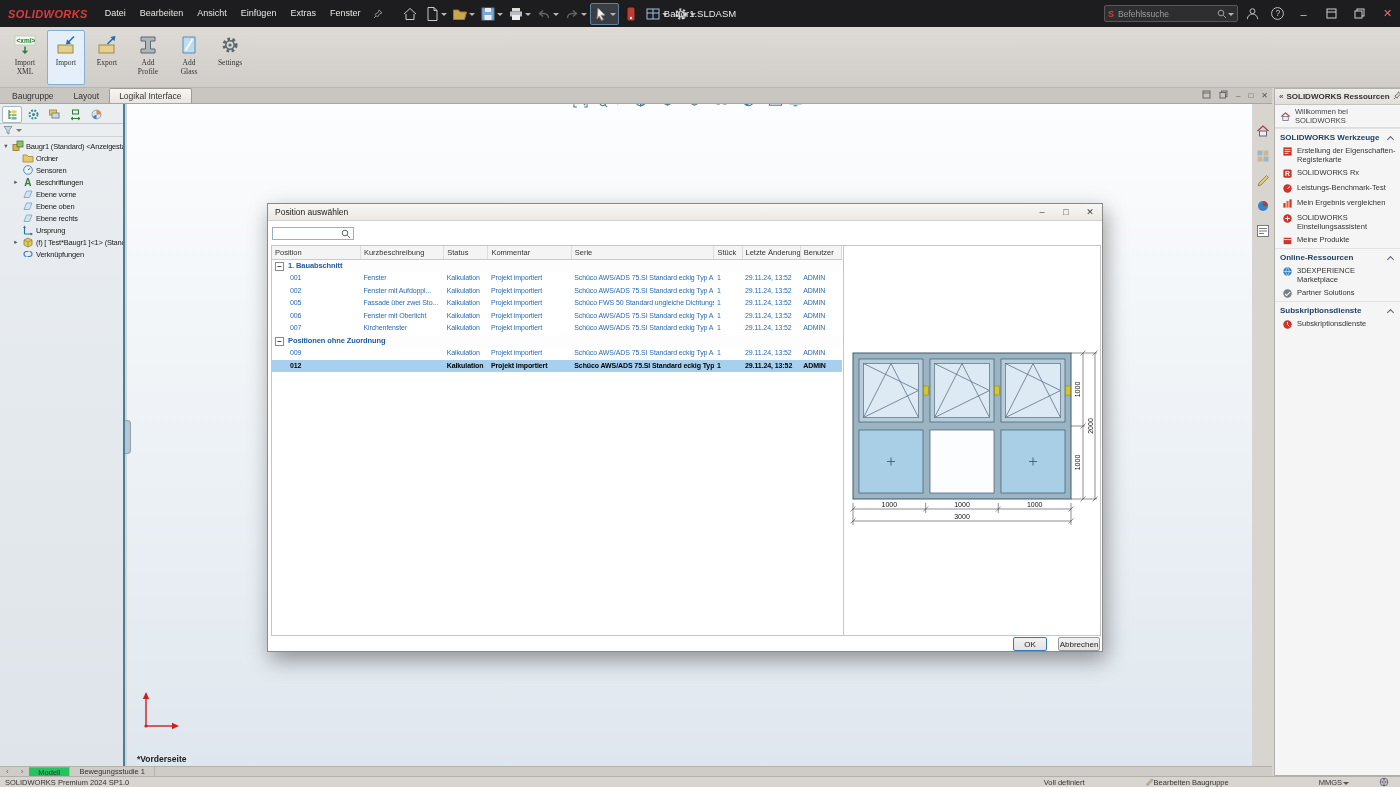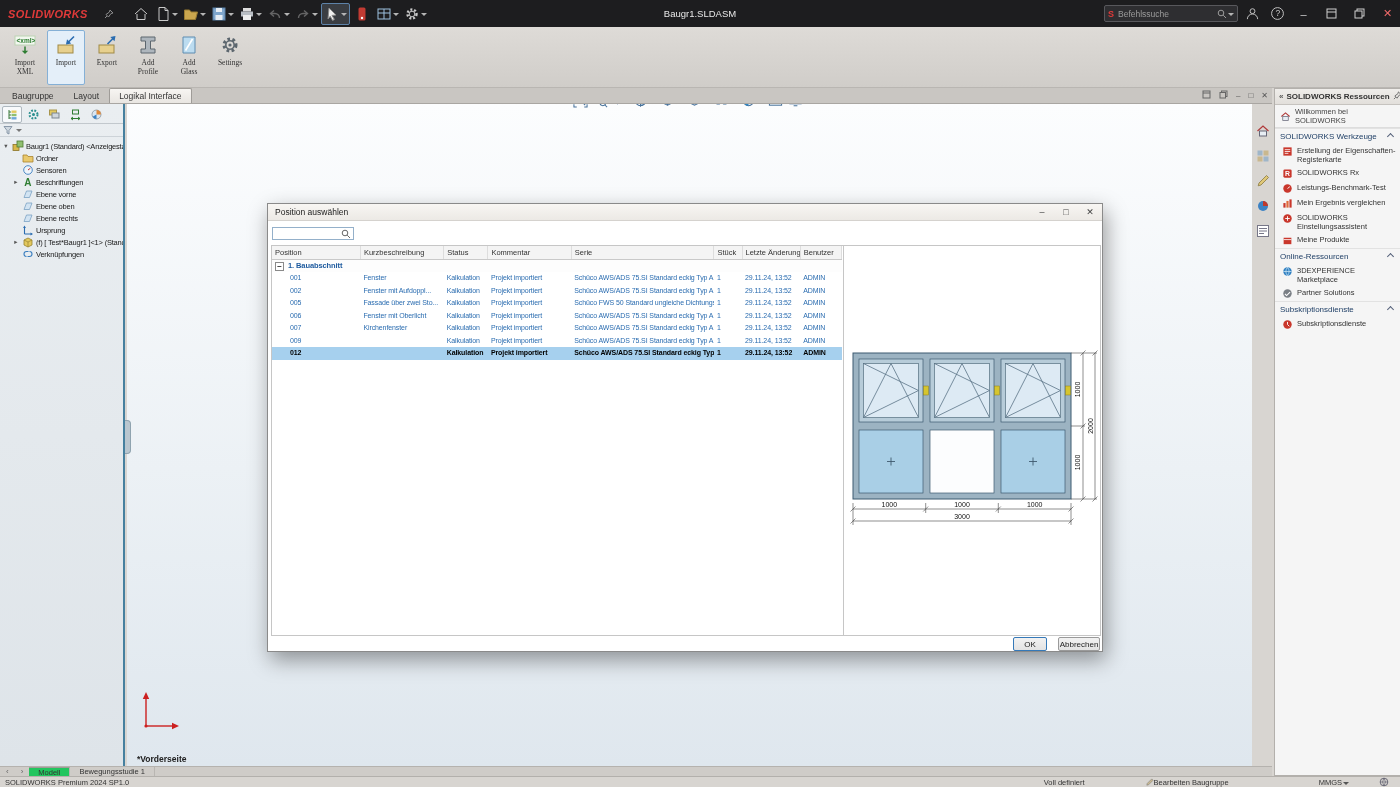--- a/index.html
+++ b/index.html
@@ -86,21 +86,21 @@
   #btn-cancel{left:790px;width:42px;}
 
   
   #taskpane{position:absolute;top:88px;right:0;width:148px;bottom:11px;z-index:45;}
   .tp-strip{position:absolute;left:0;top:26px;width:22px;bottom:0;display:flex;flex-direction:column;align-items:center;gap:7px;padding-top:8px;}
   .tp-strip .tp-ico{width:18px;height:18px;display:flex;align-items:center;justify-content:center;}
   .tp-panel{position:absolute;left:22px;top:0;right:0;bottom:0;background:#f5f5f5;border:1px solid #b3b0ac;border-right:none;}
   .tp-header{height:16px;display:flex;align-items:center;gap:3px;background:linear-gradient(#efedea,#e2dfdb);border-bottom:1px solid #c6c3bf;font-size:8px;font-weight:bold;color:#333;padding:0 4px;white-space:nowrap;}
   .tp-header .chevs{color:#555;font-size:8px;}
   .tp-welcome{display:flex;align-items:center;gap:4px;min-height:22px;padding:2px 5px;border-bottom:1px solid #ddd;font-size:7.5px;color:#444;}
-  .tp-sec-h{display:flex;align-items:center;min-height:16px;padding:2px 5px;font-size:8px;font-weight:normal;color:#1f3f66;border-top:1px solid #e2e2e2;}
+  .tp-sec-h{display:flex;align-items:flex-end;min-height:16px;padding:2px 5px;font-size:8px;font-weight:bold;color:#1f3f66;border-top:1px solid #e2e2e2;}
   .chev{width:5px;height:5px;border-left:1.4px solid #55617a;border-top:1.4px solid #55617a;transform:rotate(45deg);margin-left:auto;margin-right:2px;}
   .tp-item{display:flex;gap:4px;padding:2px 3px 2px 7px;font-size:7.5px;color:#333;line-height:9px;align-items:flex-start;}
   .tp-item .ii{flex:none;width:11px;height:11px;display:inline-flex;margin-top:0;}
 
   
   #model-tabs{position:absolute;left:0;bottom:11px;width:1272px;height:10px;background:#cfccc8;border-top:1px solid #b5b2ae;display:flex;align-items:stretch;font-size:7.5px;color:#333;z-index:50;}
   .mt-nav{display:flex;align-items:center;gap:3px;padding:0 6px;color:#666;font-size:8px;}
   .mtab{padding:0 9px;display:flex;align-items:center;border-right:1px solid #b9b6b2;white-space:nowrap;}
   .mtab.active{background:#22c55e;border-top:1px solid #9f9c98;}
   #statusbar{position:absolute;left:0;bottom:0;width:1400px;height:11px;background:#d8d5d1;border-top:1px solid #b3b0ac;display:flex;align-items:center;font-size:7.5px;color:#333;padding:0 5px;z-index:50;}
@@ -108,20 +108,28 @@
   .sb-gap{width:60px;}
   .ii svg,.tico svg,.tp-ico svg{display:block;}
 </style>
 </head>
 <body>
 
 <div id="root">
 
   <header id="titlebar">
     <span class="brand">SOLIDWORKS</span>
+    <nav id="menubar">
+        <div class="menu-item">Datei</div>
+        <div class="menu-item">Bearbeiten</div>
+        <div class="menu-item">Ansicht</div>
+        <div class="menu-item">Einfügen</div>
+        <div class="menu-item">Extras</div>
+        <div class="menu-item">Fenster</div>
+      </nav>
     <span class="pinico">
       <svg width="10" height="10" viewBox="0 0 10 10">
           <path d="M6 1l3 3-2 .5L4.5 8 2 5.5 5.5 3z" fill="none" stroke="#aaa"></path>
           <path d="M3 7L1 9" stroke="#aaa"></path>
         </svg>
     </span>
     <div id="tb-icons">
       <span class="tb-ico">
           <svg width="16" height="16" viewBox="0 0 16 16">
             <path d="M2 8l6-5.5L14 8" fill="none" stroke="#c9c9c9"></path>
@@ -625,20 +633,23 @@
               <tr class="drow">
                 <td>007</td>
                 <td>Kirchenfenster</td>
                 <td>Kalkulation</td>
                 <td>Projekt importiert</td>
                 <td>Schüco AWS/ADS 75.SI Standard eckig Typ A /...</td>
                 <td>1</td>
                 <td>29.11.24, 13:52</td>
                 <td>ADMIN</td>
               </tr>
+              <tr class="group">
+                <td colspan="8"><span class="exp">−</span><span>Positionen ohne Zuordnung</span></td>
+              </tr>
               <tr class="drow">
                 <td>009</td>
                 <td></td>
                 <td>Kalkulation</td>
                 <td>Projekt importiert</td>
                 <td>Schüco AWS/ADS 75.SI Standard eckig Typ A /...</td>
                 <td>1</td>
                 <td>29.11.24, 13:52</td>
                 <td>ADMIN</td>
               </tr>

